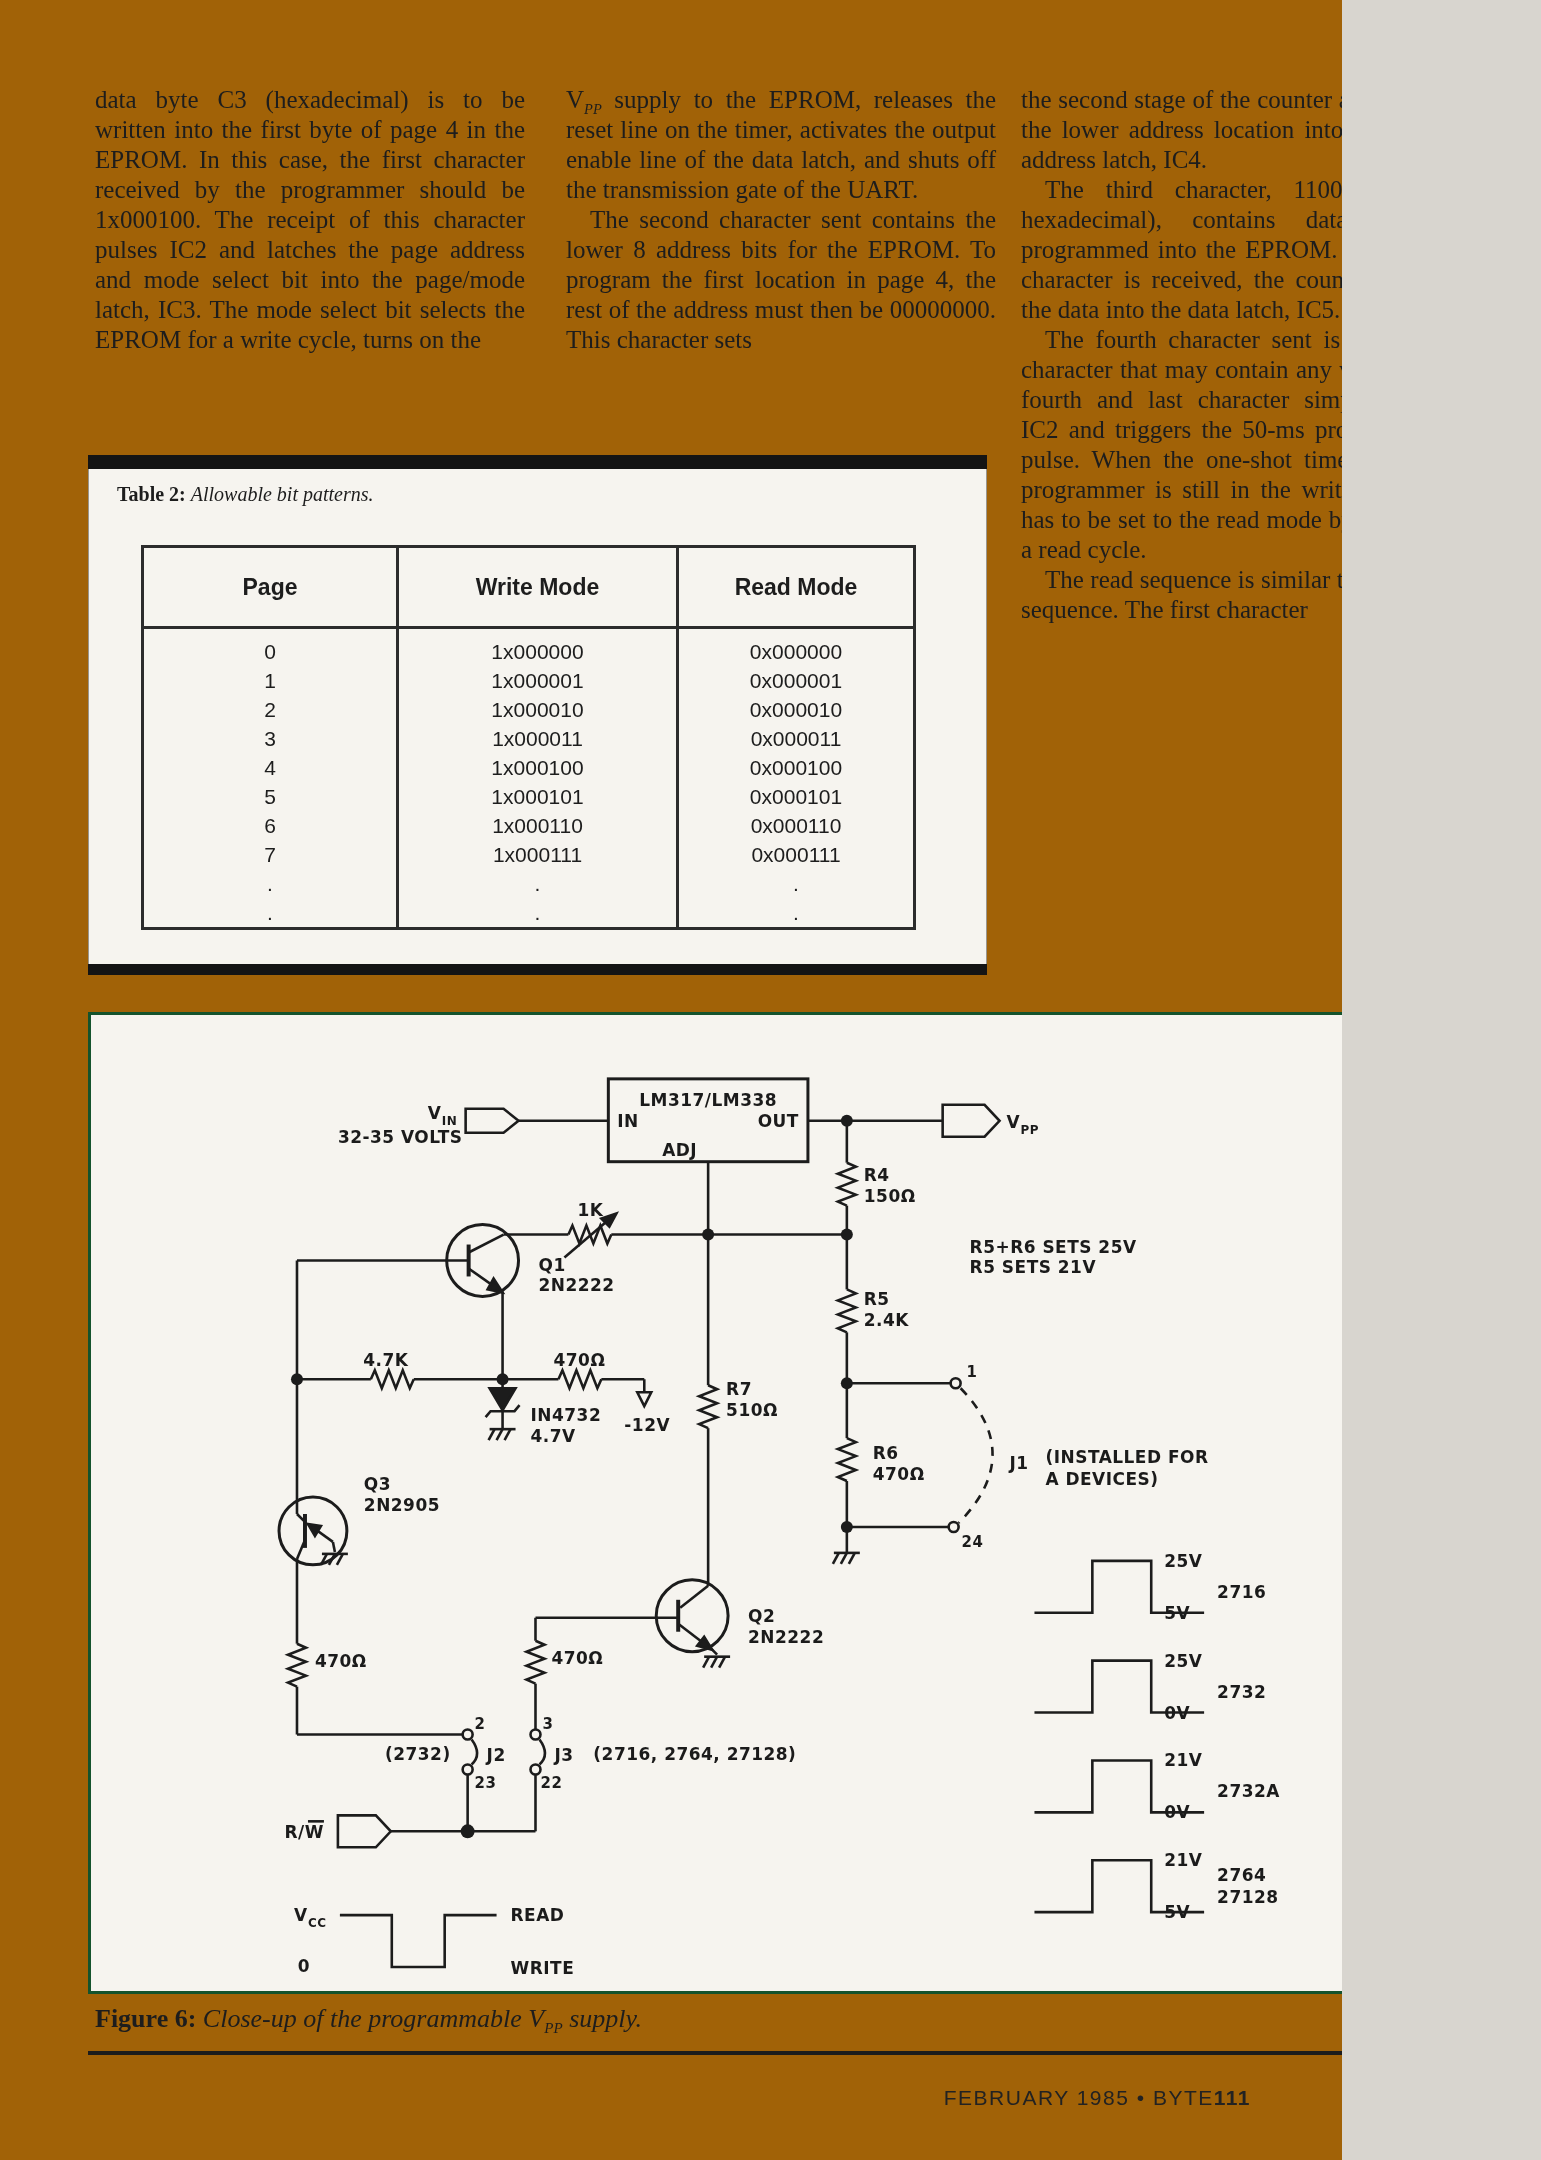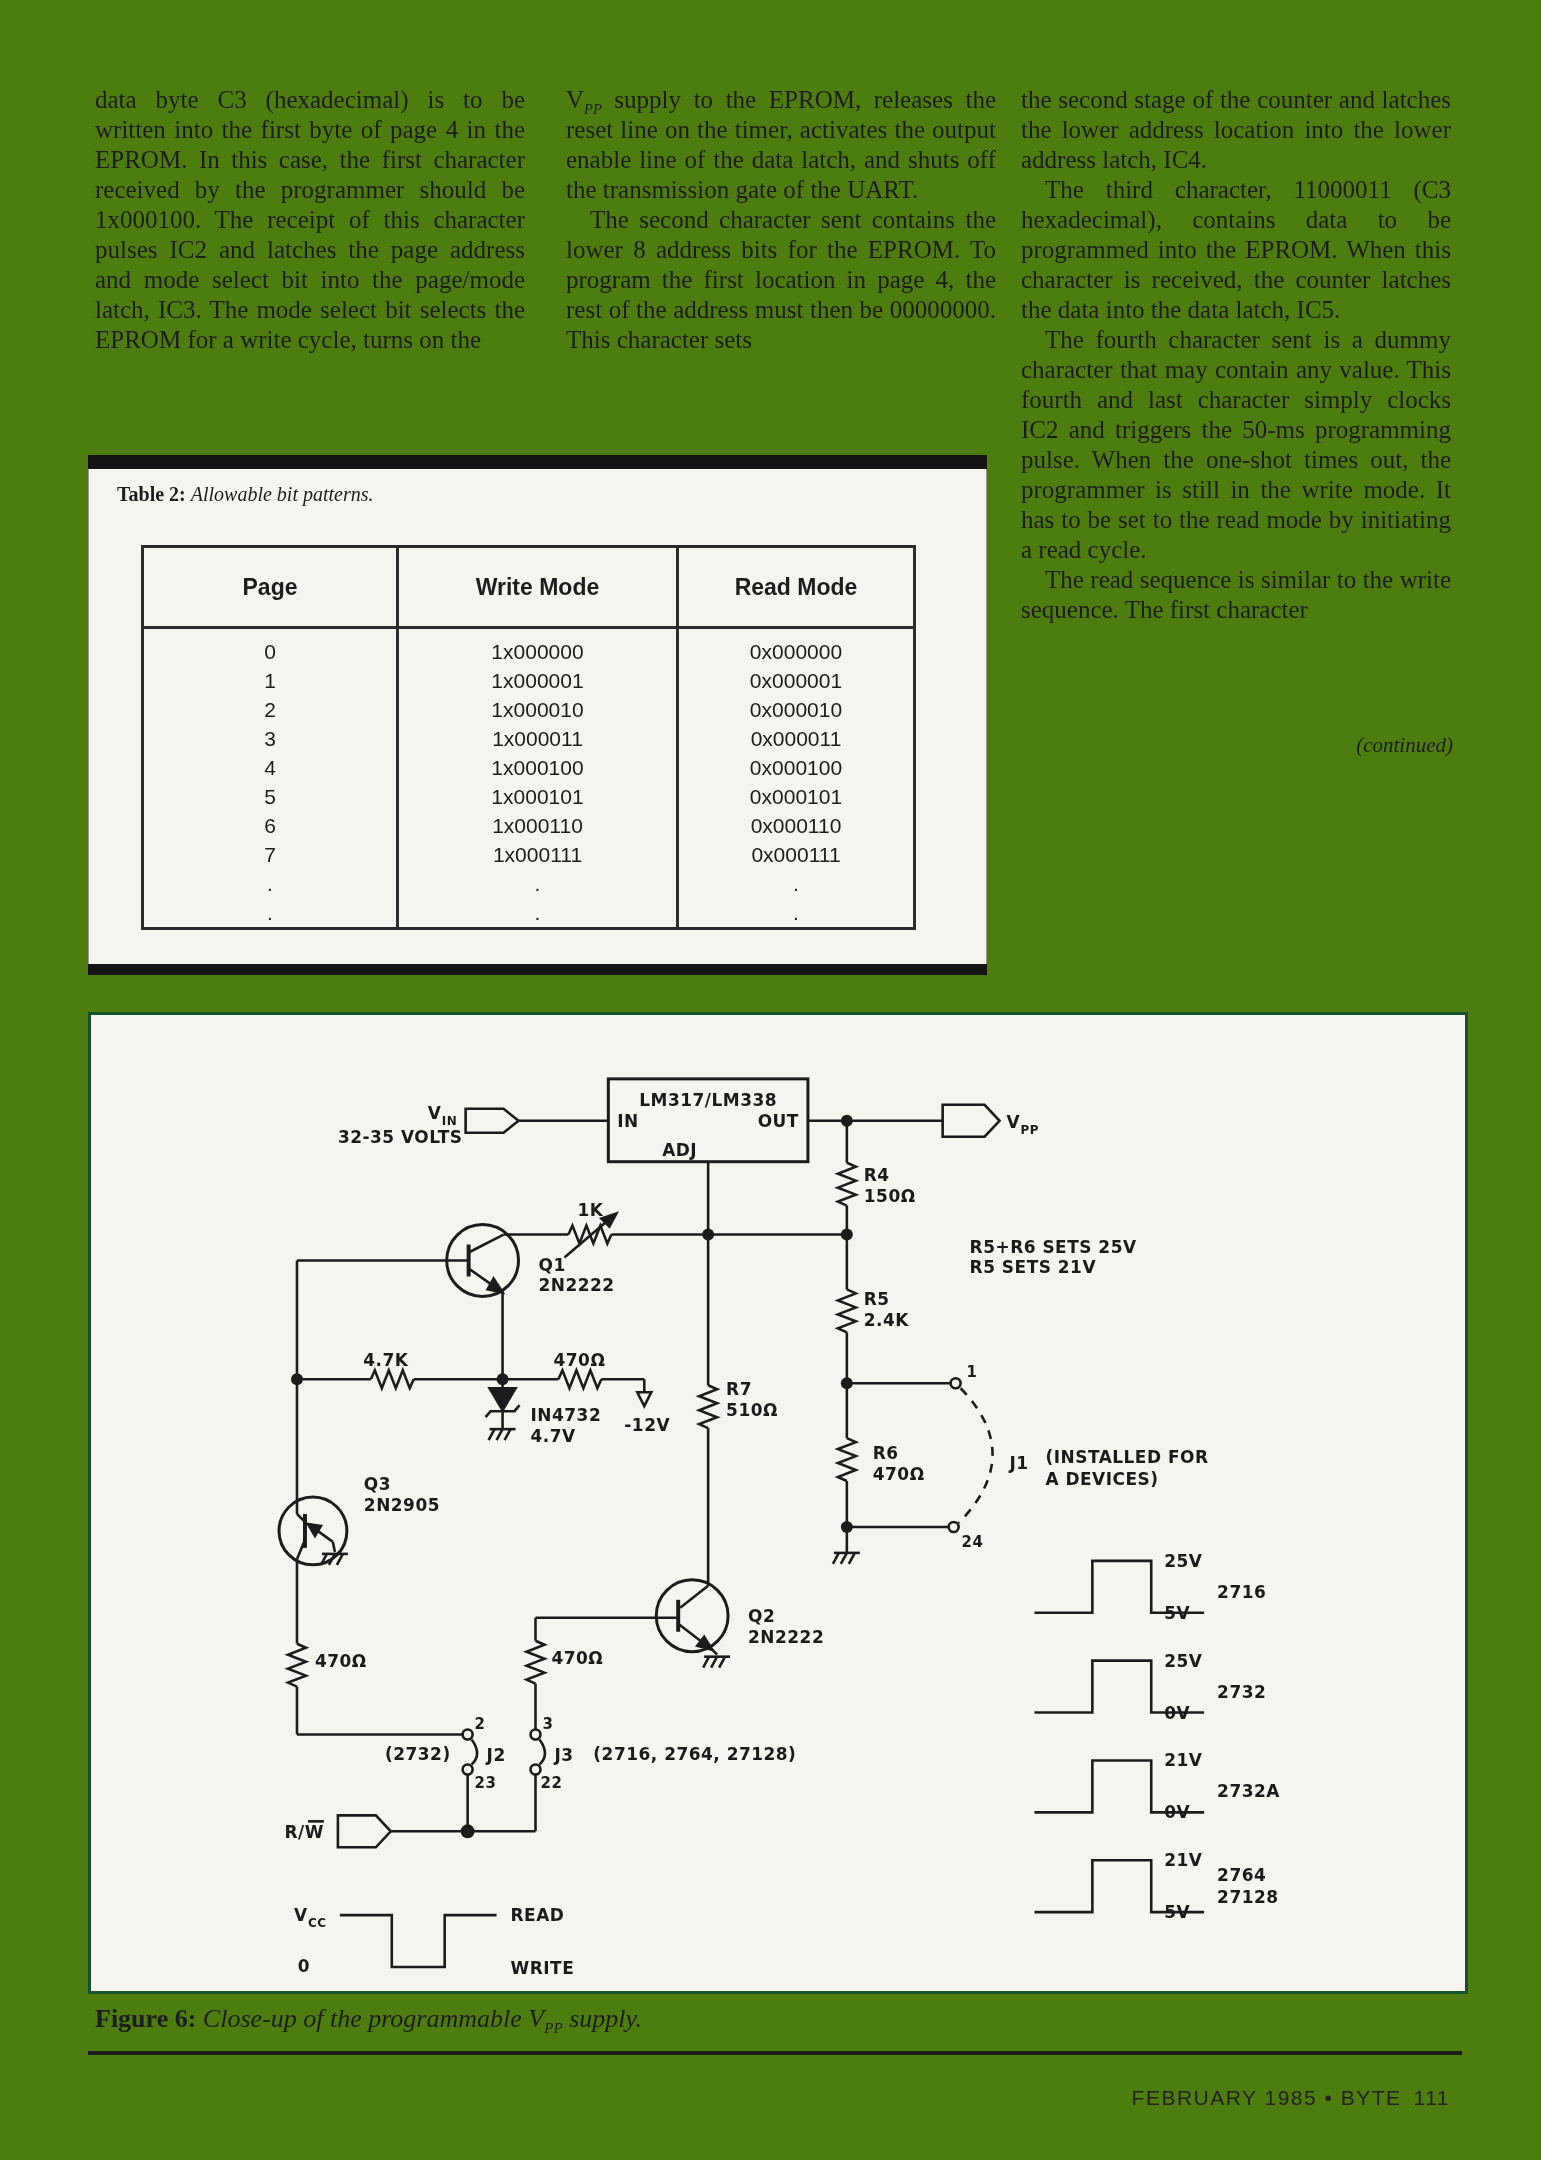--- a/index.html
+++ b/index.html
@@ -1,16 +1,16 @@
 <!DOCTYPE html>
 <html><head>
 <meta charset="utf-8">
 <style>
   html,body{margin:0;padding:0;background:#d8d5cf;}
-  .page{position:relative;width:1541px;height:2160px;background:#4d7c0f;
+  .page{position:relative;width:1342px;height:2160px;background:#a16207;
         font-family:"Liberation Serif",serif;color:#1d1d1d;overflow:hidden;}
   
   .col{position:absolute;top:85px;width:430px;font-size:25px;line-height:30px;
        text-align:justify;}
   .col p{margin:0;}
   .col p.ind{text-indent:24px;}
   sub.vsub{font-size:0.58em;font-style:italic;line-height:0;}
   .col1{left:95px;}
   .col2{left:558px;margin-left:8px;}
   .col3{left:1021px;}
@@ -36,21 +36,21 @@
   
   .fbox{position:absolute;left:88px;top:1012px;width:1374px;height:976px;
         border:3px solid #14532d;background:#f6f4ef;}
   .fbox svg{position:absolute;left:0;top:0;}
   .caption{position:absolute;left:95px;top:2004px;width:1320px;font-size:26px;}
   .caption .cb{font-weight:bold;}
   .caption .ci{font-style:italic;}
   .footrule{position:absolute;left:88px;top:2051px;width:1374px;height:4px;background:#1c1c1c;}
   .footer{position:absolute;right:91px;top:2086px;font-family:"Liberation Sans",sans-serif;
           font-size:21px;letter-spacing:1.5px;color:#222;}
-  .footer .pg{font-weight:normal;margin-left:12px;}
+  .footer .pg{font-weight:bold;margin-left:0;}
   
   .fbox text{font-family:"DejaVu Sans",sans-serif;font-weight:bold;fill:#1b1b1b;
              font-size:17px;letter-spacing:0.5px;}
   .fbox text.sub{font-size:12px;}
   .fbox text.pin{font-size:15px;}
 </style>
 </head>
 <body>
 
 <div class="page">

